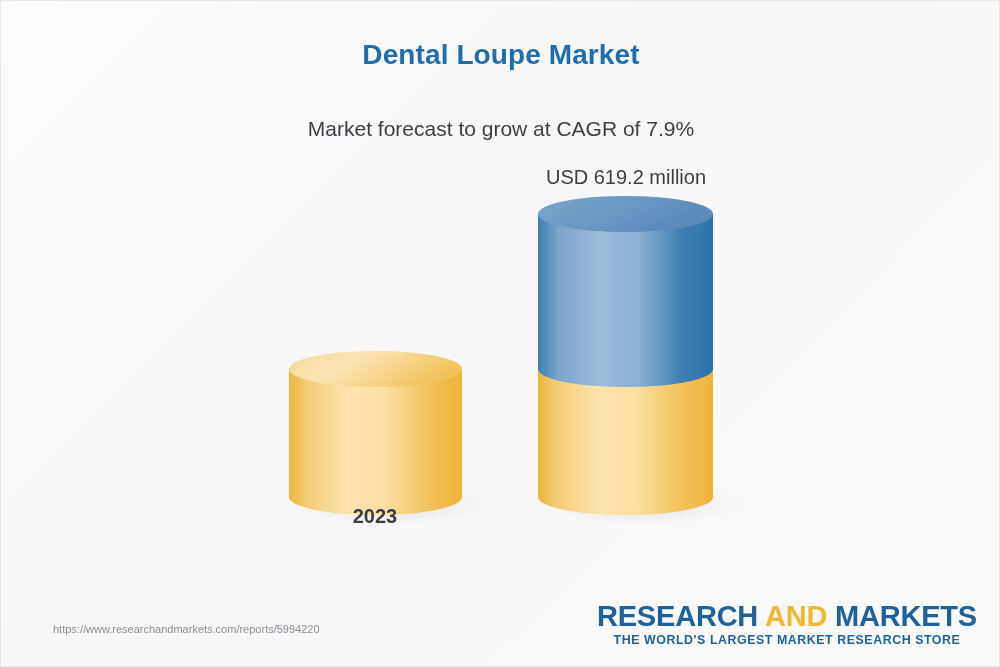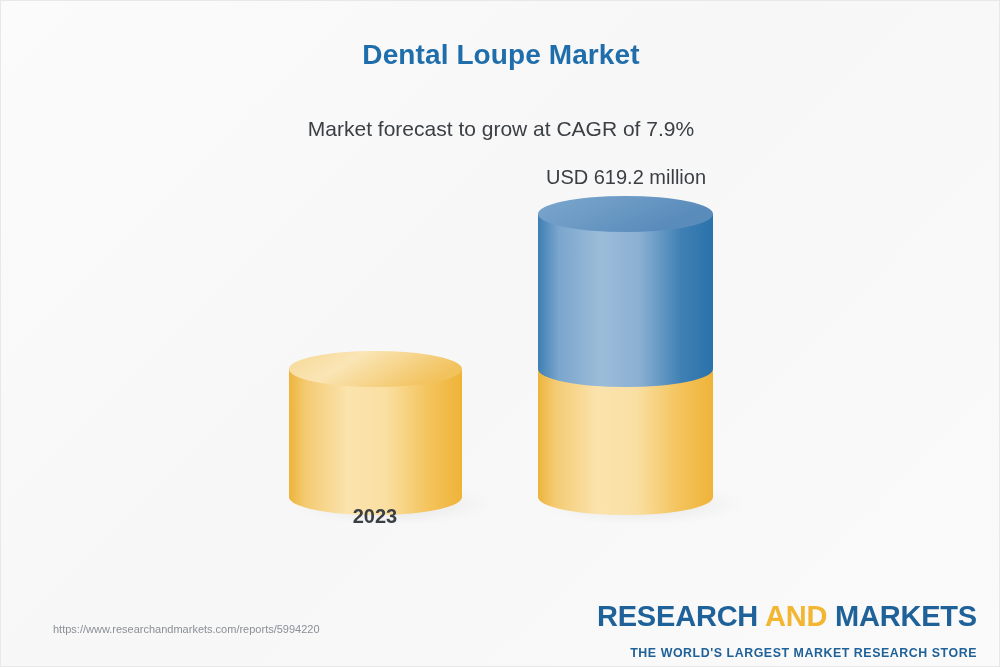--- a/index.html
+++ b/index.html
@@ -91,37 +91,37 @@
     top: 622px;
     font-size: 11px;
     color: #8a8f96;
     white-space: nowrap;
     margin-left: 24px;
   }
   .brand {
     position: absolute;
     right: 22px;
     top: 600px;
-    text-align: right;
+    text-align: center;
   }
   .brand-main {
     font-size: 29px;
     font-weight: bold;
     letter-spacing: -0.2px;
     line-height: 1.05;
     white-space: nowrap;
   }
   .brand-word-blue { color: #1f6199; }
   .brand-word-gold { color: #f2b632; }
   .brand-tag {
     font-size: 12.4px;
     font-weight: bold;
     color: #1f6199;
     letter-spacing: 0.55px;
-    margin-top: 15px;
+    margin-top: 2px;
     white-space: nowrap;
   }
 </style>
 </head>
 <body>
 
 <div class="canvas">
 
   <div class="chart-title">Dental Loupe Market</div>
 

